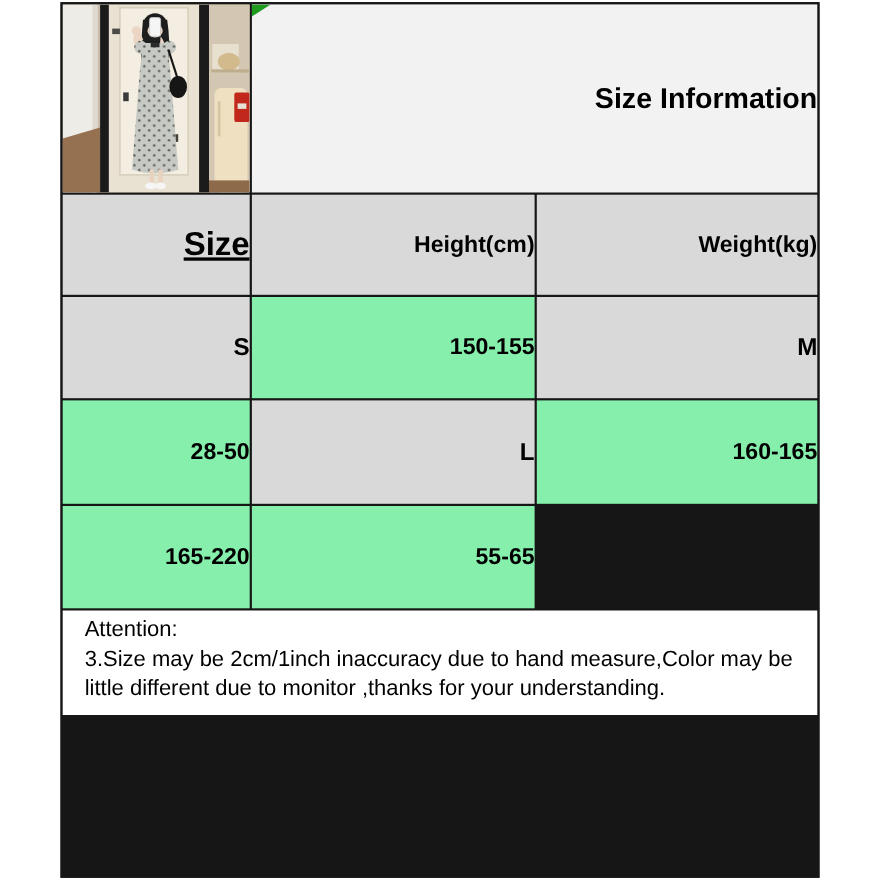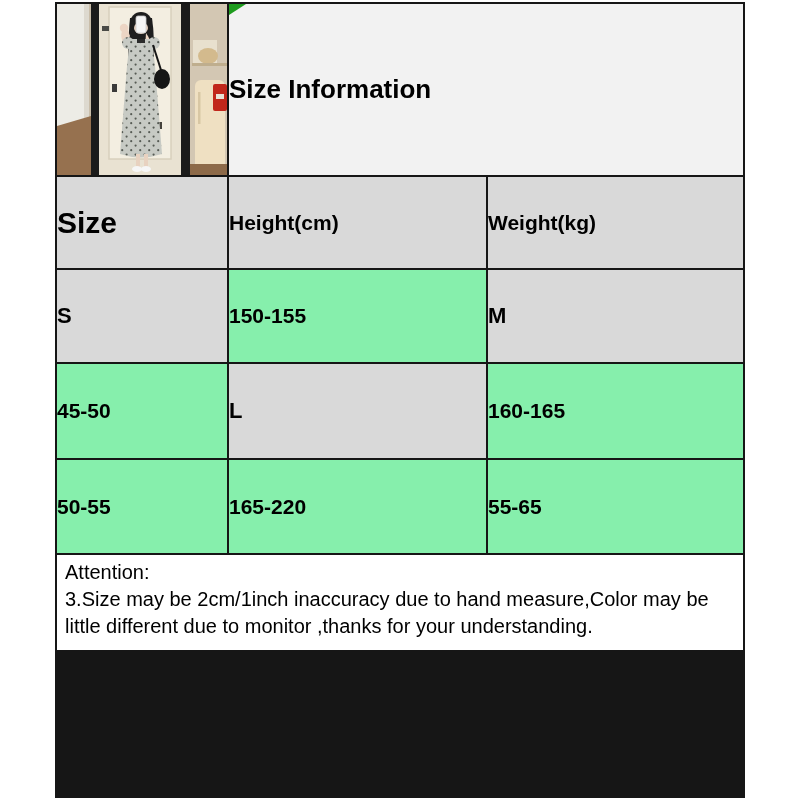--- a/index.html
+++ b/index.html
@@ -28,21 +28,21 @@
     display: grid;
     grid-template-columns: 170px 257px 255px;
     grid-template-rows: 171px 91px 92px 94px 93px 95px 144px;
     gap: 2px;
     border: 2px solid #161616;
     background: #161616; 
   }
   .cell {
     display: flex;
     align-items: center;
-    justify-content: flex-start;
+    justify-content: flex-end;
     overflow: hidden;
   }
   .photo-cell {
     background: #c9bda9;
     position: relative;
     padding: 0;
   }
   .photo-cell svg { display: block; width: 100%; height: 100%; }
   .title-cell {
     grid-column: 2 / 4;
@@ -58,36 +58,36 @@
     width: 0;
     height: 0;
     border-top: 11px solid #1e9b1e;
     border-right: 17px solid transparent;
   }
   .hdr {
     background: #d9d9d9;
     font-weight: bold;
     font-size: 21px;
   }
-  .hdr-size { font-size: 30px; }
+  .hdr-size { font-size: 30px; text-decoration: underline; }
   .rowlabel {
     background: #d9d9d9;
     font-weight: bold;
     font-size: 22px;
   }
   .val {
     background: #86efac;
     font-weight: bold;
     font-size: 21px;
   }
   .attention-cell {
     grid-column: 1 / 4;
     background: #ffffff;
     display: block;
-    padding: 4px 8px;
+    padding: 4px 20px;
     font-size: 20px;
     line-height: 27px;
     font-weight: normal;
   }
 </style>
 </head>
 <body>
 
 <div class="canvas">
   <div class="sheet">
@@ -164,25 +164,24 @@
     </div>
 
     <div class="cell hdr hdr-size">Size</div>
     <div class="cell hdr">Height(cm)</div>
     <div class="cell hdr">Weight(kg)</div>
 
     <div class="cell rowlabel">S</div>
     <div class="cell val">150-155</div>
 
     <div class="cell rowlabel">M</div>
-    <div class="cell val">45-50</div>
+    <div class="cell val">28-50</div>
 
     <div class="cell rowlabel">L</div>
     <div class="cell val">160-165</div>
-    <div class="cell val">50-55</div>
 
     <div class="cell val">165-220</div>
     <div class="cell val">55-65</div>
 
     <div class="attention-cell">
       <div>Attention:</div>
       <div>3.Size may be 2cm/1inch inaccuracy due to hand measure,Color may be little different due to monitor ,thanks for your understanding.</div>
     </div>
 
   </div>

